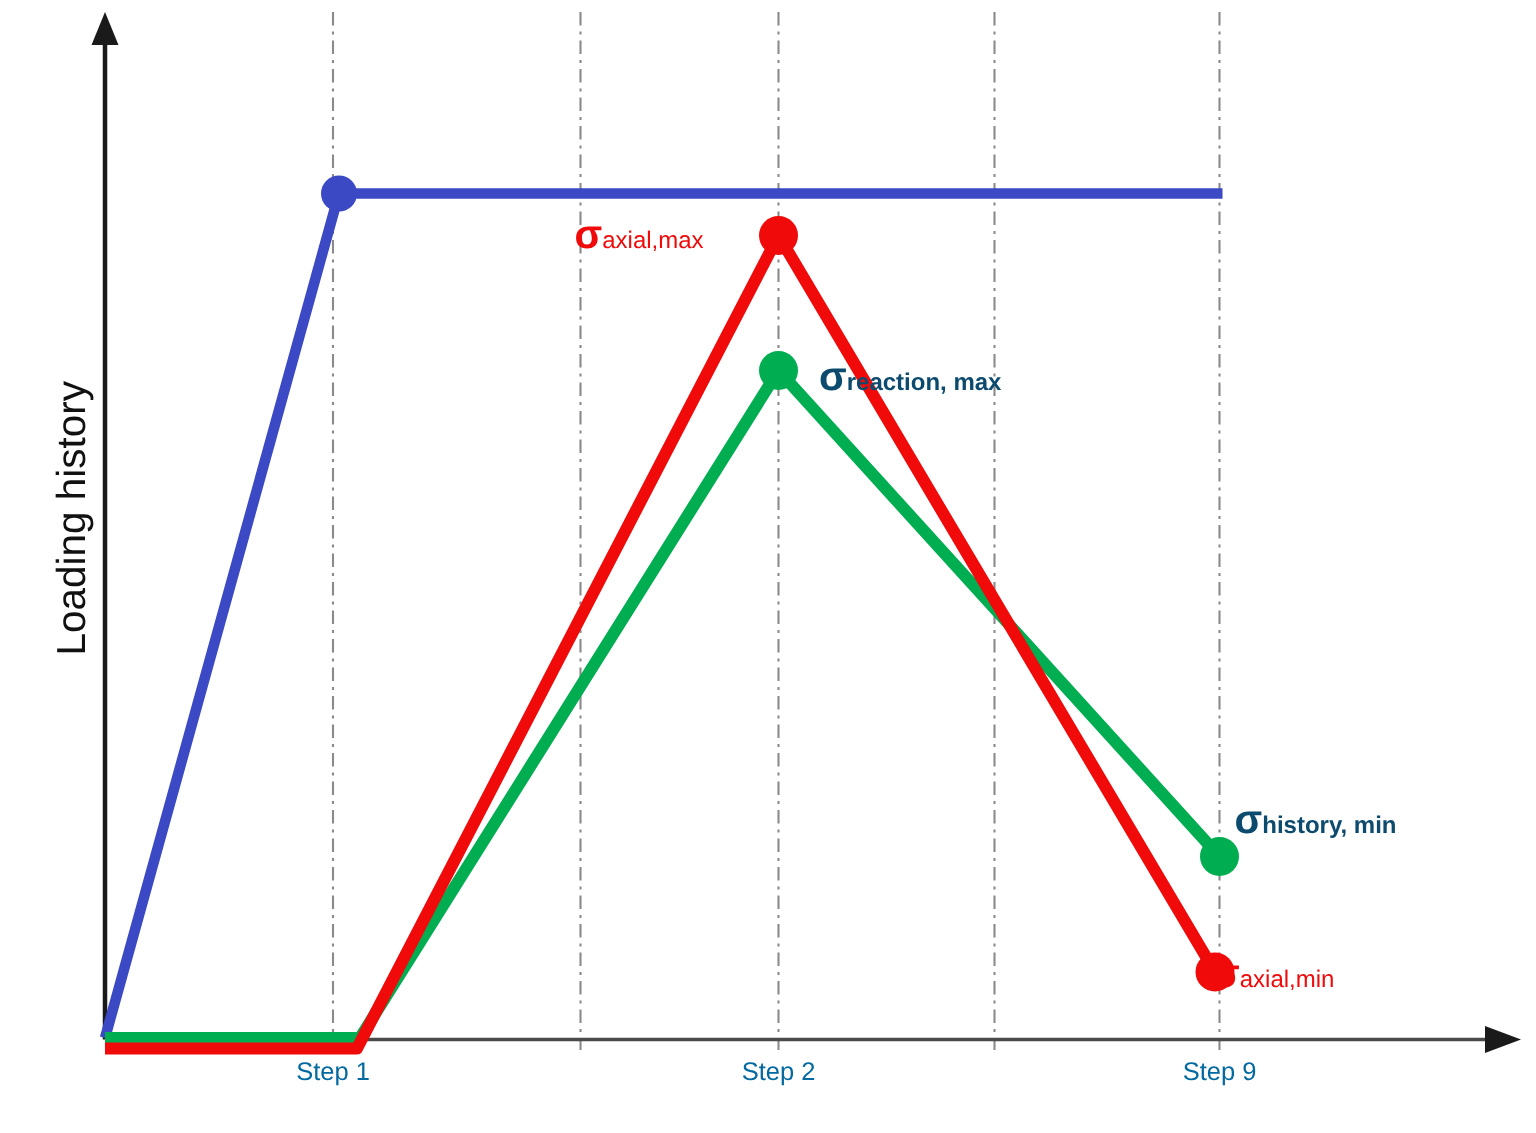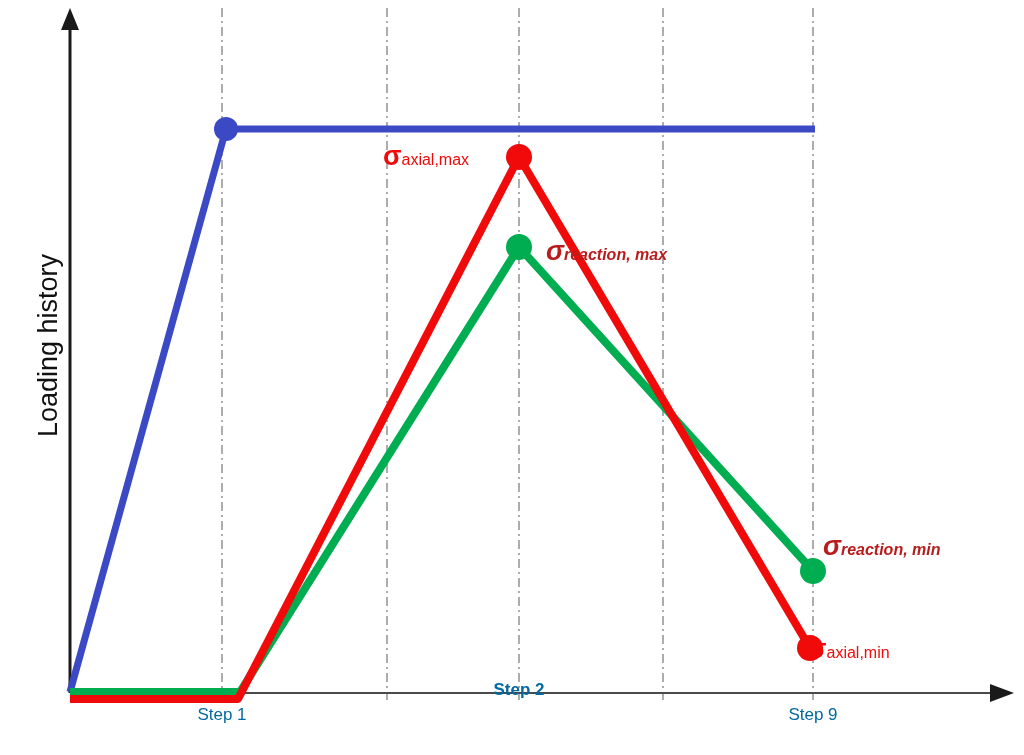--- a/index.html
+++ b/index.html
@@ -46,21 +46,21 @@
 
   .annot-normal{
     color:#1f7cc0;
     font-size:26px;
     font-weight:400;
   }
   .annot-normal .big{font-size:31px;}
 
   .annot-red{color:#f00a0a;}
   .annot-red .sub{font-weight:400;}
-  .annot-green{color:#b91c1c;font-style:italic;}
+  .annot-green{color:#0c4a6e;}
 </style>
 </head>
 <body>
 
 <div id="root">
 
   <svg id="plot" viewBox="0 0 1024 755">
 
     <g stroke="#8a8a8a" stroke-width="1.4" stroke-dasharray="9 4 2 4" fill="none">
       <line x1="222" y1="8" x2="222" y2="700"></line>
@@ -91,33 +91,33 @@
     <g>
       <polyline fill="none" stroke="#f00a0a" stroke-width="8" stroke-linejoin="round" stroke-linecap="butt" points="70,699 238,699 519,157 810,648"></polyline>
       <circle cx="519" cy="157" r="13" fill="#f00a0a"></circle>
       <circle cx="810" cy="648" r="13" fill="#f00a0a"></circle>
     </g>
   </svg>
 
   <div class="ylabel">Loading history</div>
 
   <div class="steplabel" style="left:222px;top:705px;">Step 1</div>
-  <div class="steplabel" style="left:519px;top:680px;font-weight:bold;">Step 2</div>
+  <div class="steplabel" style="left:519px;top:705px;">Step 2</div>
   <div class="steplabel" style="left:813px;top:705px;">Step 9</div>
 
 
   <div class="annot annot-red" style="left:383px;top:143px;">
     <span class="sig">σ</span><span class="sub">axial,max</span>
   </div>
 
   <div class="annot annot-green" style="left:546px;top:238px;">
     <span class="sig">σ</span><span class="sub">reaction, max</span>
   </div>
 
   <div class="annot annot-green" style="left:823px;top:533px;">
-    <span class="sig">σ</span><span class="sub">reaction, min</span>
+    <span class="sig">σ</span><span class="sub">history, min</span>
   </div>
 
   <div class="annot annot-red" style="left:808px;top:636px;">
     <span class="sig">σ</span><span class="sub">axial,min</span>
   </div>
 
 </div>
 
 </body></html>

